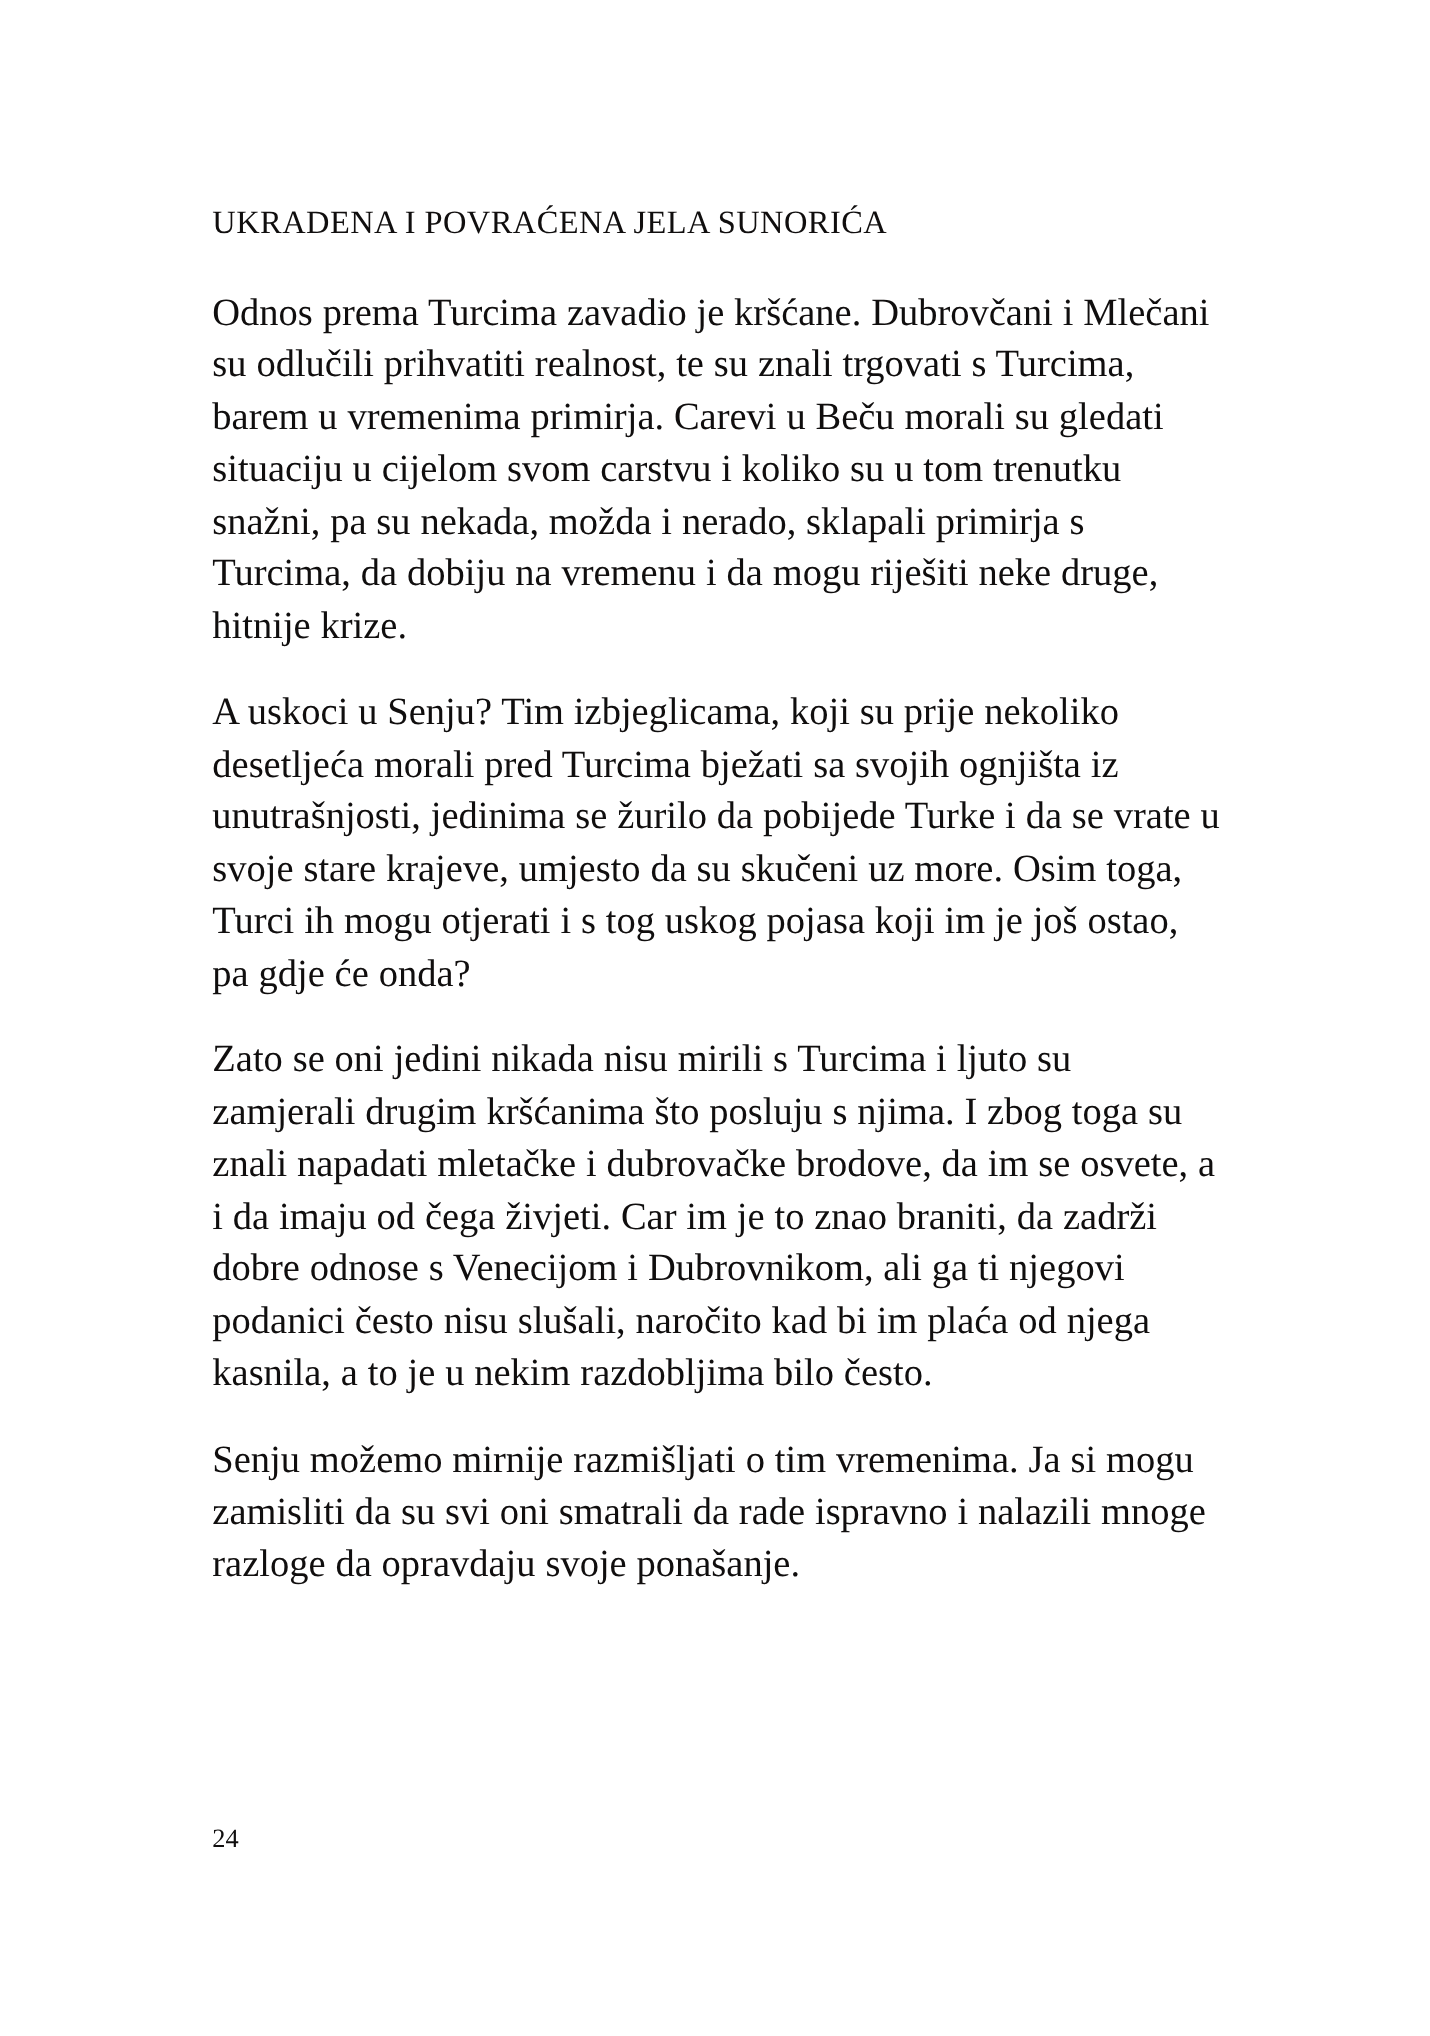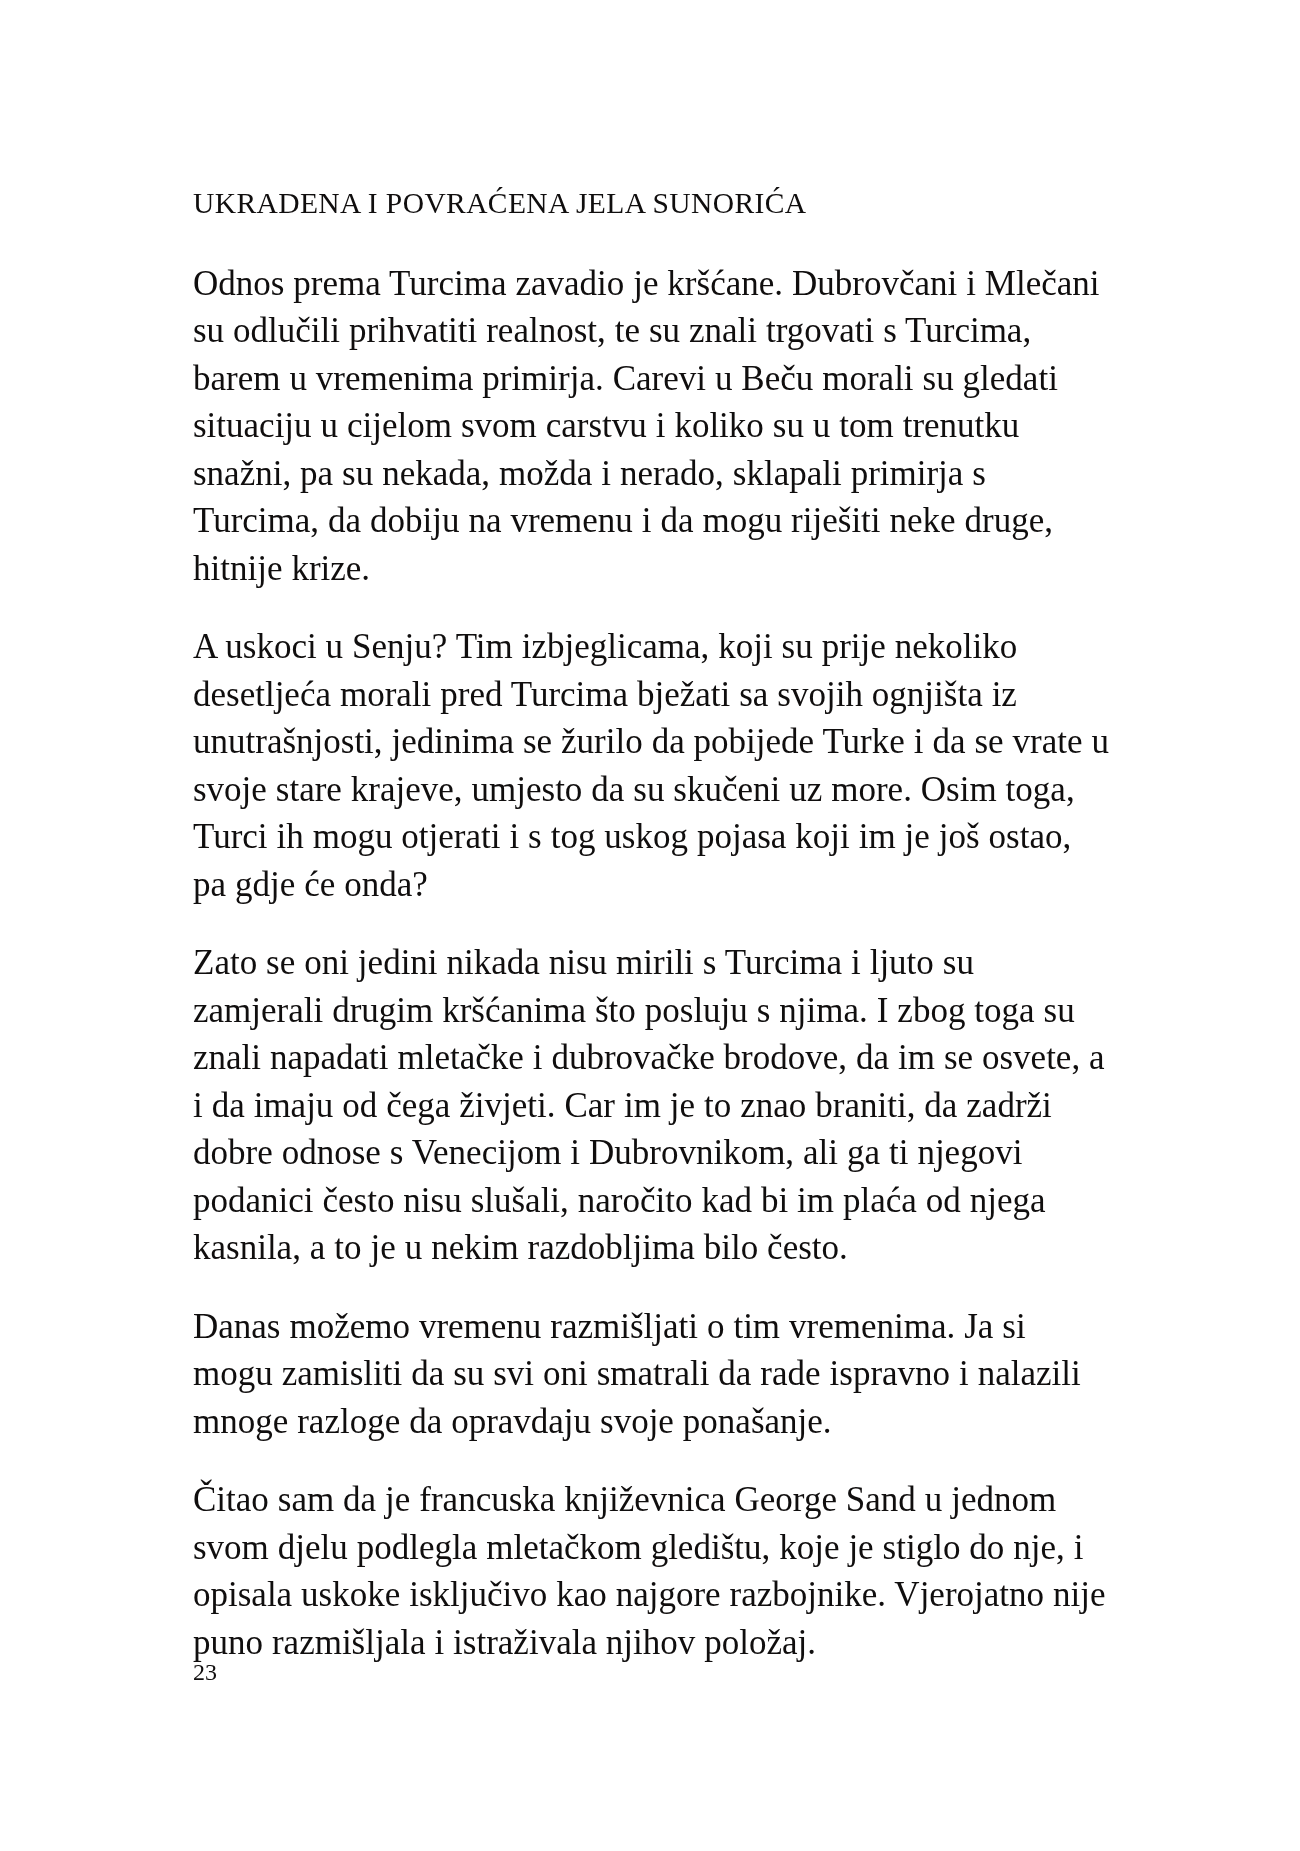--- a/index.html
+++ b/index.html
@@ -68,21 +68,20 @@
   <div class="content">
 
     <h1 class="chapter-title">UKRADENA I POVRAĆENA JELA SUNORIĆA</h1>
 
     <p class="body-text">Odnos prema Turcima zavadio je kršćane. Dubrovčani i Mlečani su odlučili prihvatiti realnost, te su znali trgovati s Turcima, barem u vremenima primirja. Carevi u Beču morali su gledati situaciju u cijelom svom carstvu i koliko su u tom trenutku snažni, pa su nekada, možda i nerado, sklapali primirja s Turcima, da dobiju na vremenu i da mogu riješiti neke druge, hitnije krize.</p>
 
     <p class="body-text">A uskoci u Senju? Tim izbjeglicama, koji su prije nekoliko desetljeća morali pred Turcima bježati sa svojih ognjišta iz unutrašnjosti, jedinima se žurilo da pobijede Turke i da se vrate u svoje stare krajeve, umjesto da su skučeni uz more. Osim toga, Turci ih mogu otjerati i s tog uskog pojasa koji im je još ostao, pa gdje će onda?</p>
 
     <p class="body-text">Zato se oni jedini nikada nisu mirili s Turcima i ljuto su zamjerali drugim kršćanima što posluju s njima. I zbog toga su znali napadati mletačke i dubrovačke brodove, da im se osvete, a i da imaju od čega živjeti. Car im je to znao braniti, da zadrži dobre odnose s Venecijom i Dubrovnikom, ali ga ti njegovi podanici često nisu slušali, naročito kad bi im plaća od njega kasnila, a to je u nekim razdobljima bilo često.</p>
 
-    <p class="body-text">Danas možemo vremenu razmišljati o tim vremenima. Ja si mogu zamisliti da su svi oni smatrali da rade ispravno i nalazili mnoge razloge da opravdaju svoje ponašanje.</p>
+    <p class="body-text">Senju možemo mirnije razmišljati o tim vremenima. Ja si mogu zamisliti da su svi oni smatrali da rade ispravno i nalazili mnoge razloge da opravdaju svoje ponašanje.</p>
 
-    <p class="body-text">Čitao sam da je francuska književnica George Sand u jednom svom djelu podlegla mletačkom gledištu, koje je stiglo do nje, i opisala uskoke isključivo kao najgore razbojnike. Vjerojatno nije puno razmišljala i istraživala njihov položaj.</p>
 
   </div>
 
-  <div class="folio">23</div>
+  <div class="folio">24</div>
 
 </div>
 
 </body></html>

